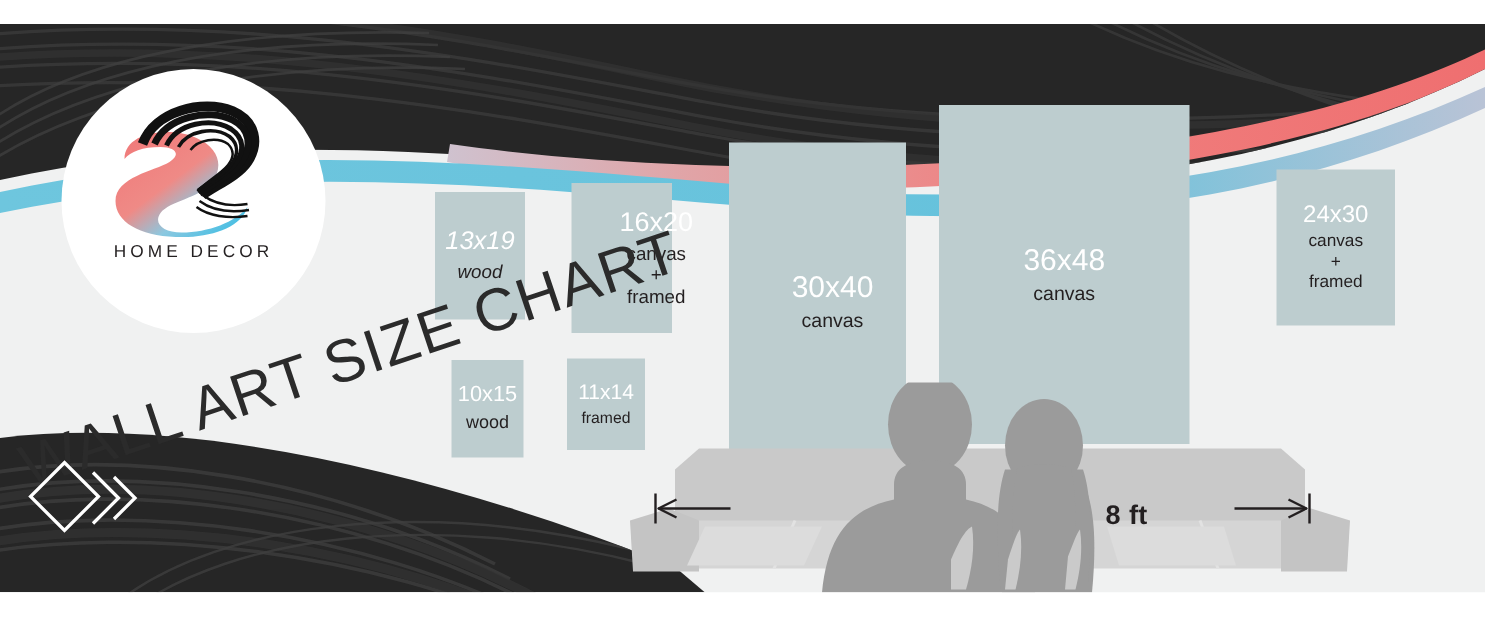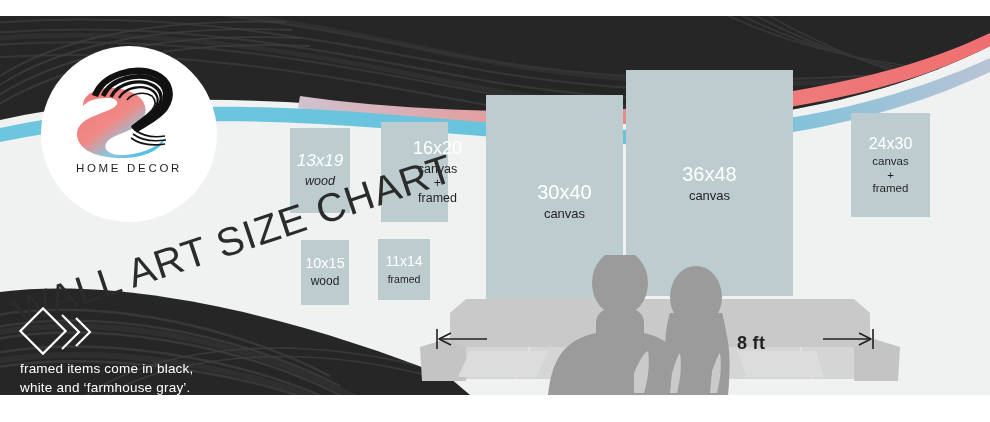--- a/index.html
+++ b/index.html
@@ -132,21 +132,21 @@
   #f-16x20 .ftype { font-size:12.5px; }
 
   #f-10x15 { left:301px; top:240px; width:48px;  height:65px; }
   #f-10x15 .fsize { font-size:14.5px; }
   #f-10x15 .ftype { font-size:12px; }
 
   #f-11x14 { left:378px; top:239px; width:52px;  height:61px; }
   #f-11x14 .fsize { font-size:14px; }
   #f-11x14 .ftype { font-size:10.5px; }
 
-  #f-30x40 { left:486px; top:95px;  width:137px; height:212px;padding-left:20px; }
+  #f-30x40 { left:486px; top:95px;  width:118px; height:212px;padding-left:20px; }
   #f-30x40 .fsize { font-size:20px; }
   #f-30x40 .ftype { font-size:13px; }
 
   #f-36x48 { left:626px; top:70px;  width:167px; height:226px; }
   #f-36x48 .fsize { font-size:20px; }
   #f-36x48 .ftype { font-size:13px; }
 
   #f-24x30 { left:851px; top:113px; width:79px;  height:104px; }
   #f-24x30 .fsize { font-size:16px; }
   #f-24x30 .ftype { font-size:11.5px; }
@@ -323,24 +323,20 @@
   <div class="title">WALL ART SIZE CHART</div>
 
   <svg class="diamond-icon" viewBox="0 0 86 52">
     <g fill="none" stroke="#ffffff" stroke-width="2.2">
       <rect x="9" y="9" width="32" height="32" transform="rotate(45 25 25)"></rect>
       <polyline points="44,9 61,26 44,43"></polyline>
       <polyline points="58,12 72,26 58,40"></polyline>
     </g>
   </svg>
 
-  <div class="caption">
-    <div>framed items come in black,</div>
-    <div>white and ‘farmhouse gray’.</div>
-  </div>
 
   <div class="frame" id="f-13x19">
     <div class="fsize">13x19</div>
     <div class="ftype">wood</div>
   </div>
 
   <div class="frame" id="f-16x20">
     <div class="fsize">16x20</div>
     <div class="ftype">
       <div>canvas</div>

